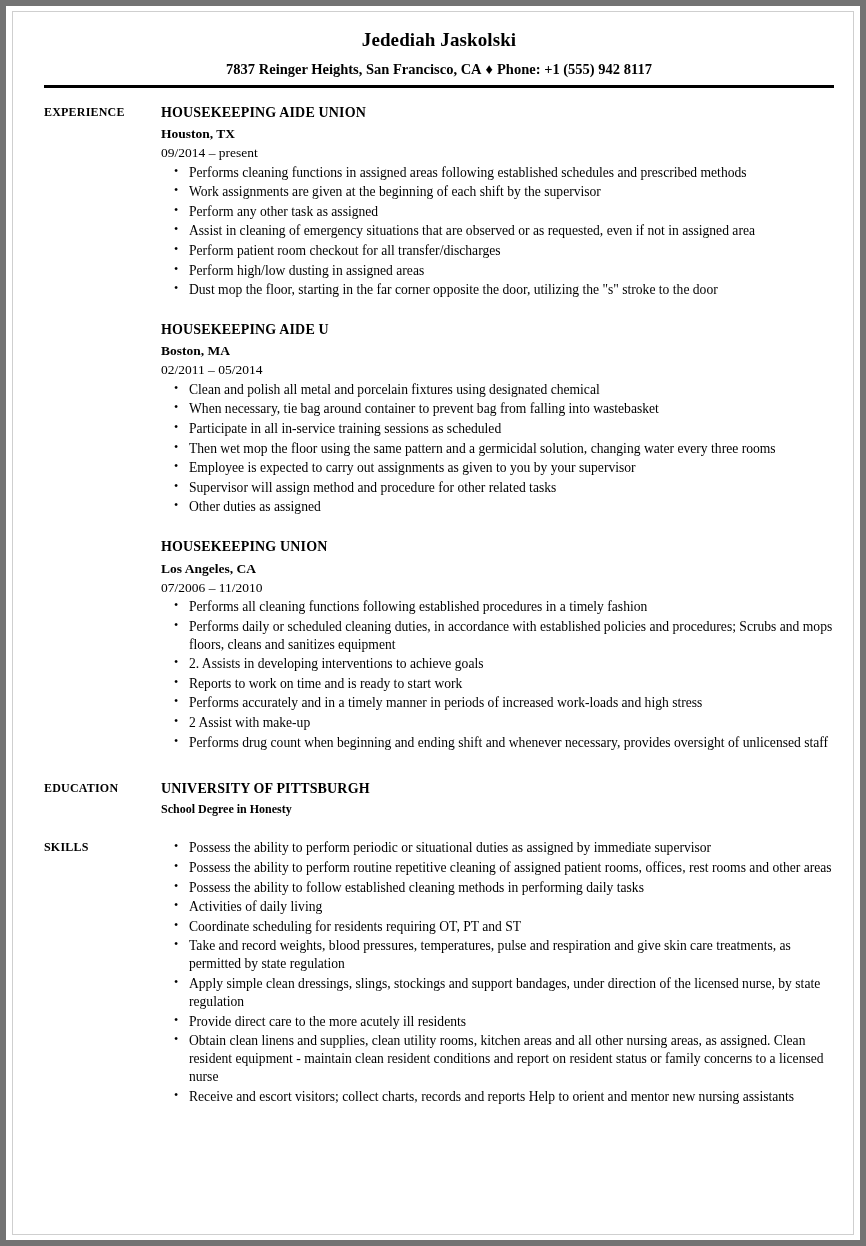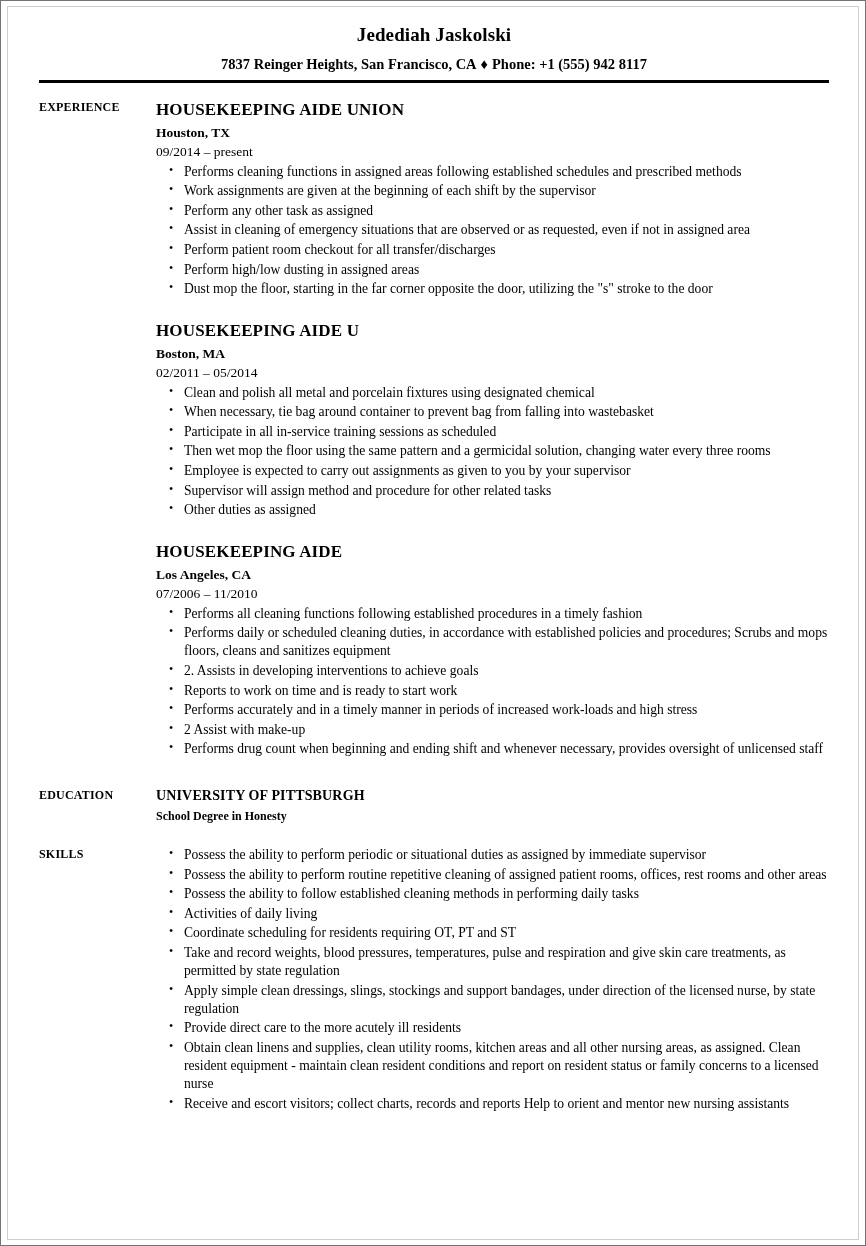--- a/index.html
+++ b/index.html
@@ -10,21 +10,21 @@
   body {
     font-family: "Liberation Serif", "DejaVu Serif", serif;
     color: #000000;
   }
   .page {
     position: relative;
     width: 866px;
     height: 1246px;
     background: #ffffff;
     box-sizing: border-box;
-    border: 1px solid #737373;
+    border: 6px solid #737373;
     overflow: hidden;
   }
   .page-inner {
     position: absolute;
     left: 6px;
     top: 5px;
     right: 6px;
     bottom: 5px;
     border: 1px solid #cfcfcf;
     box-sizing: border-box;
@@ -85,21 +85,21 @@
 
   
   .job {
     margin-bottom: 22px;
   }
   .job:last-child {
     margin-bottom: 0;
   }
   .job-title {
     font-weight: bold;
-    font-size: 17px;
+    font-size: 14px;
     letter-spacing: .15px;
     line-height: 1.3;
     margin: 0 0 4px 0;
   }
   .job-location {
     font-weight: bold;
     font-size: 13.5px;
     line-height: 1.25;
     margin: 0 0 1px 0;
   }
@@ -193,21 +193,21 @@
             <li>When necessary, tie bag around container to prevent bag from falling into wastebasket</li>
             <li>Participate in all in-service training sessions as scheduled</li>
             <li>Then wet mop the floor using the same pattern and a germicidal solution, changing water every three rooms</li>
             <li>Employee is expected to carry out assignments as given to you by your supervisor</li>
             <li>Supervisor will assign method and procedure for other related tasks</li>
             <li>Other duties as assigned</li>
           </ul>
         </div>
 
         <div class="job">
-          <div class="job-title">HOUSEKEEPING AIDE</div>
+          <div class="job-title">HOUSEKEEPING UNION</div>
           <div class="job-location">Los Angeles, CA</div>
           <div class="job-dates">07/2006 – 11/2010</div>
           <ul class="bullets">
             <li>Performs all cleaning functions following established procedures in a timely fashion</li>
             <li>Performs daily or scheduled cleaning duties, in accordance with established policies and procedures; Scrubs and mops floors, cleans and sanitizes equipment</li>
             <li>2. Assists in developing interventions to achieve goals</li>
             <li>Reports to work on time and is ready to start work</li>
             <li>Performs accurately and in a timely manner in periods of increased work-loads and high stress</li>
             <li>2 Assist with make-up</li>
             <li>Performs drug count when beginning and ending shift and whenever necessary, provides oversight of unlicensed staff</li>

